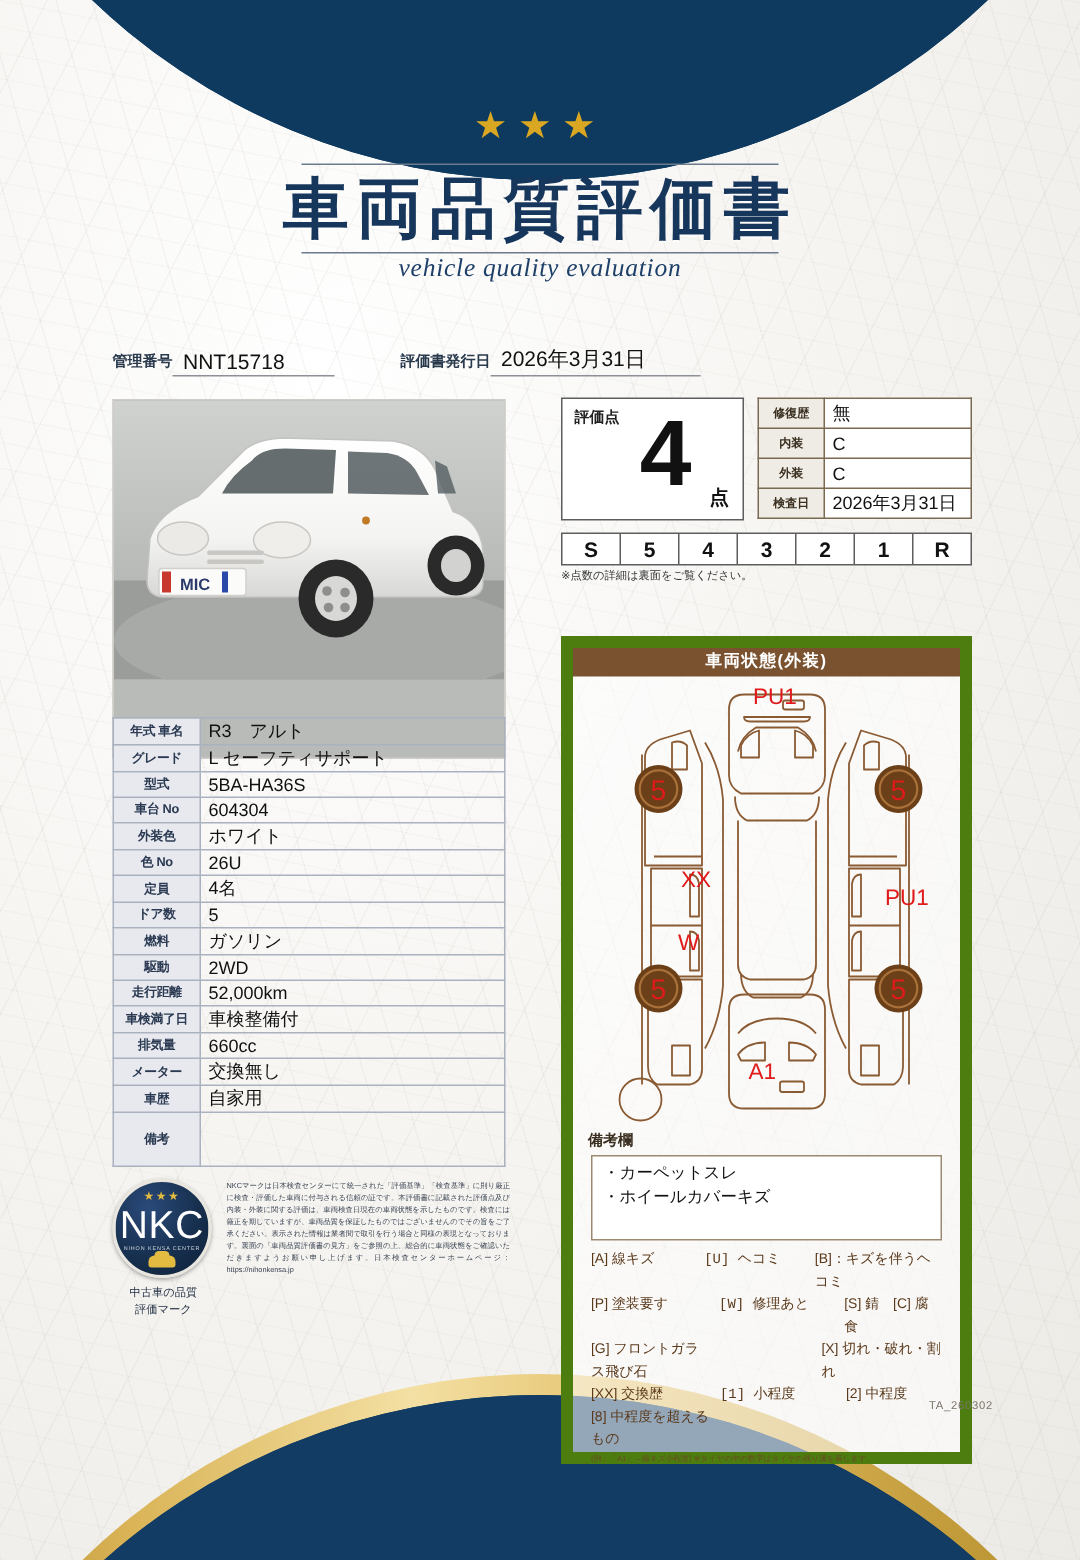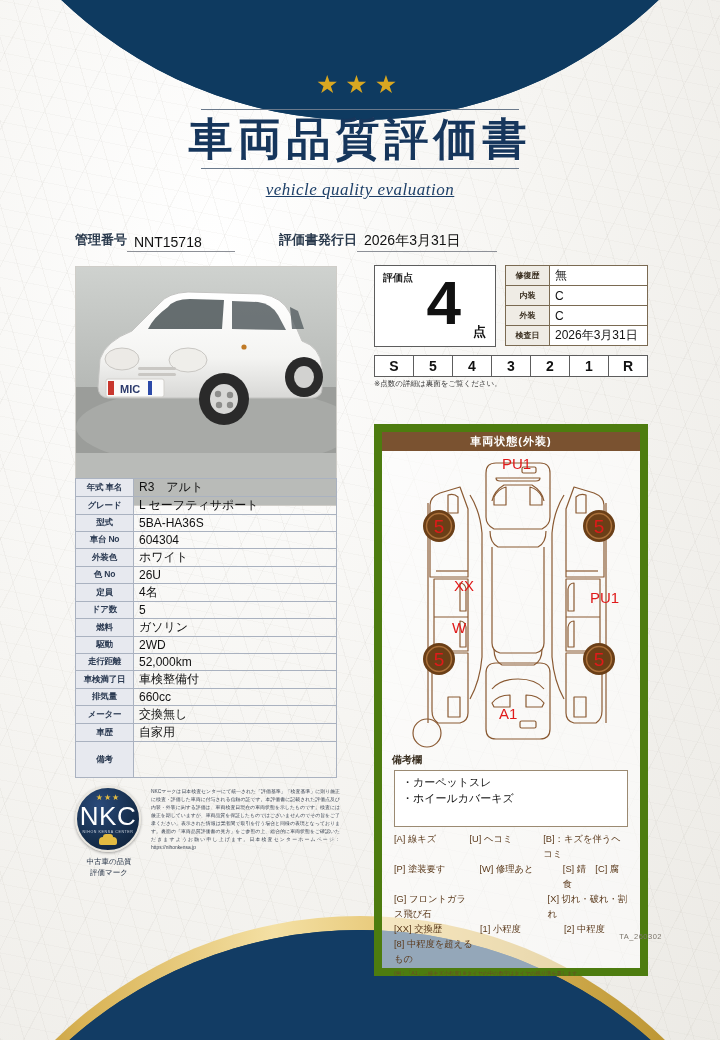--- a/index.html
+++ b/index.html
@@ -74,26 +74,26 @@
     font-weight: bold;
     font-size: 44px; color: #16365c;
     letter-spacing: 5px; line-height: 1.18;
     margin: 4px 0 2px;
     text-shadow: 0 1px 0 rgba(255,255,255,.6);
   }
   .title-rule2 { width: 318px; height: 1px; background: #6b7a8c; margin: 2px auto 0; }
   .sub-title {
     font-family: "Liberation Serif", "DejaVu Serif", serif;
     font-style: italic; font-size: 17px; color: #1d3f68;
-    margin-top: 11px; letter-spacing: .5px; text-decoration: underline;
+    letter-spacing: .5px;
   }
   
   .hdr-fields { position: absolute; top: 231px; left: 75px; width: 560px; display: flex; }
   .fld { display: flex; align-items: flex-end; }
-  .fld-label { font-size: 13px; font-weight: bold; color: #2a3a4d; padding-bottom: 3px; white-space: nowrap; }
+  .fld-label { font-size: 10px; font-weight: bold; color: #2a3a4d; padding-bottom: 3px; white-space: nowrap; }
   .fld-value {
     font-size: 14px; color: #111; padding: 0 6px 1px 7px;
     border-bottom: 1px solid #8d9097; min-width: 108px;
   }
   .fld.second { margin-left: 44px; }
   .fld.second .fld-value { min-width: 140px; }
   
   .photo {
     position: absolute; left: 75px; top: 266px;
     width: 262px; height: 240px;
@@ -174,21 +174,21 @@
     background: #fff; padding: 4px 7px;
   }
   .remark-box div { font-size: 11px; color: #111; line-height: 1.45; }
   .legend-head {
     margin: 10px 12px 0; background: #7a5230; color: #fff; text-align: center;
     font-size: 10px; font-weight: bold; line-height: 17px; letter-spacing: 1px;
   }
   .legend-body { margin: 5px 12px 0; font-size: 9.3px; color: #5b3a1c; line-height: 1.62; }
   .legend-body .row { display: flex; }
   .legend-body .c1 { width: 86px; }
-  .legend-body .c2 { width: 84px; }
+  .legend-body .c2 { width: 84px; font-family: Liberation Mono, monospace; }
   .legend-note { font-size: 5.2px; color: #6b4a26; margin-top: 2px; }
   .doc-code { position: absolute; right: 58px; top: 932px; font-size: 7.5px; color: #7b756b; letter-spacing: .5px; }
 </style>
 </head>
 <body>
 
 <div id="page">
 
   <div class="bg-paper"></div>
   <div class="gold-top"></div>

